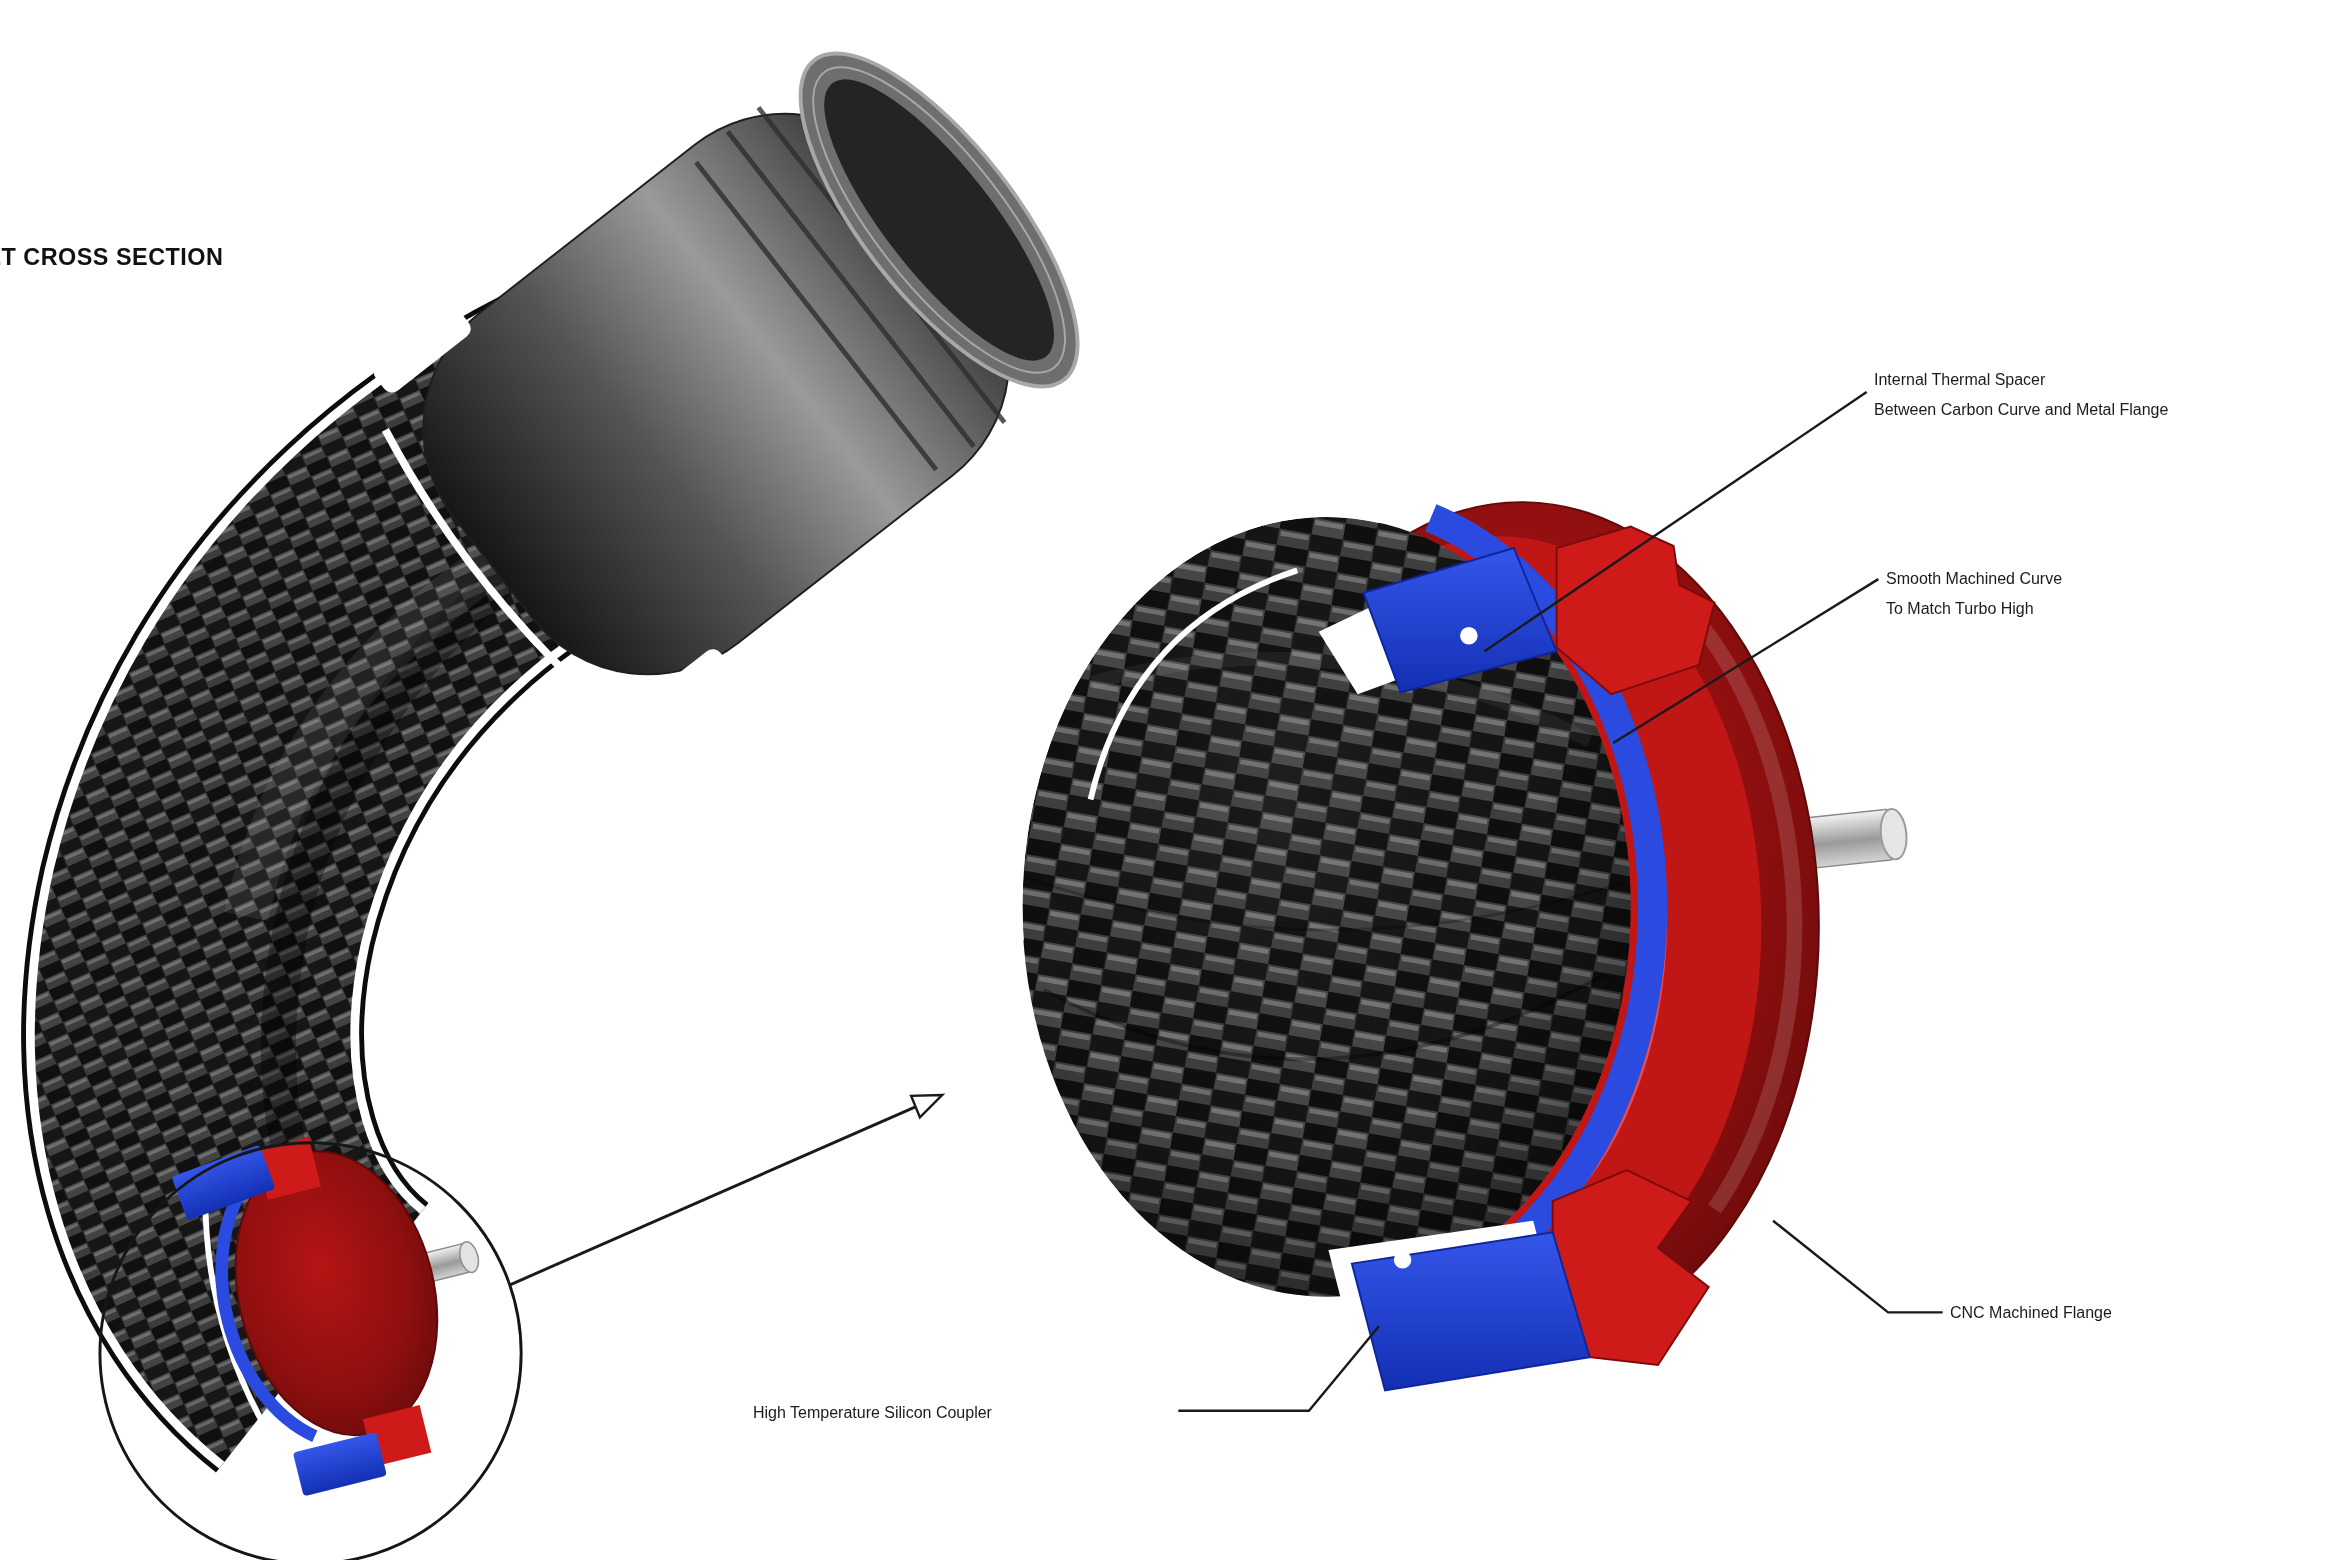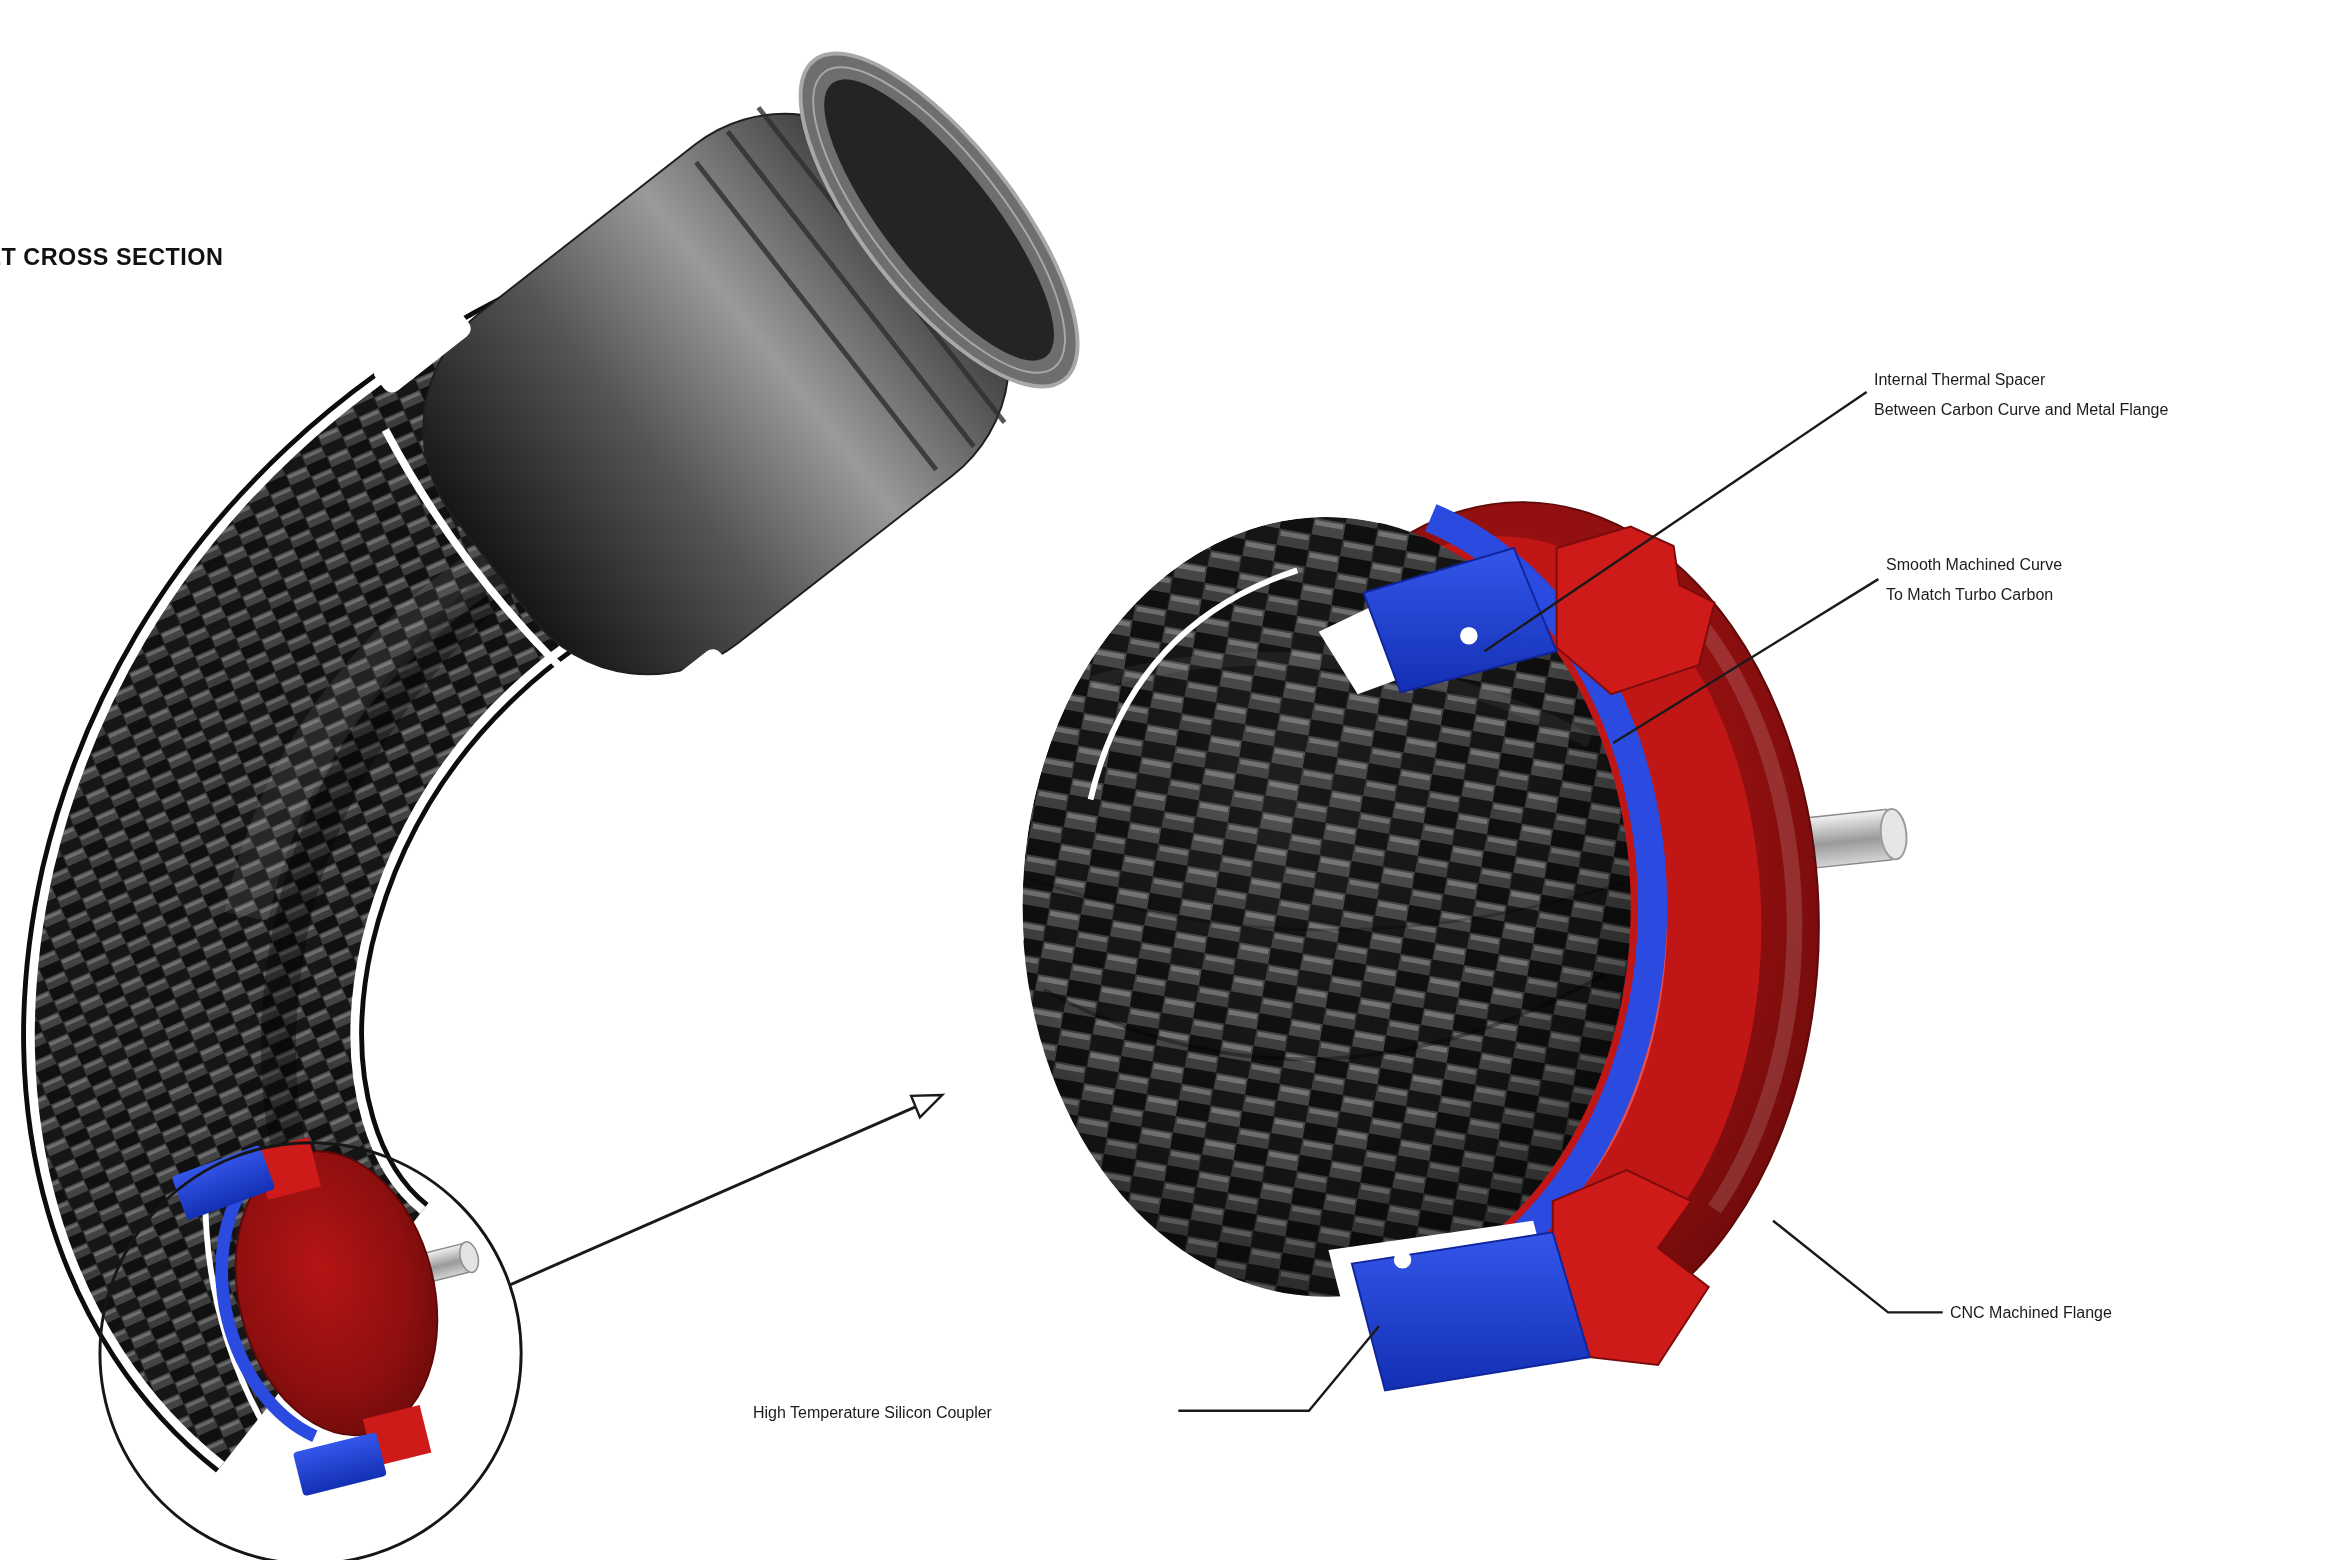--- a/index.html
+++ b/index.html
@@ -21,21 +21,21 @@
   .title{
     position:absolute;
     left:-14.6px;top:244px;
     font-weight:bold;
     font-size:23.4px;
     letter-spacing:0.5px;
     color:#111111;
     white-space:nowrap;
   }
   .lbl-thermal{left:1874px;top:365px;}
-  .lbl-curve{left:1886px;top:550px;}
+  .lbl-curve{left:1886px;top:564px;}
   .lbl-cnc{left:1950px;top:1298px;}
   .lbl-coupler{left:753px;top:1398px;text-align:center;}
 </style>
 </head>
 <body>
 
 <div class="stage">
 
   <svg class="art" viewBox="0 0 2400 1600" aria-hidden="true">
     <defs>
@@ -180,21 +180,21 @@
 
   <div class="title">ET CROSS SECTION</div>
 
   <div class="label lbl-thermal">
     <div>Internal Thermal Spacer</div>
     <div>Between Carbon Curve and Metal Flange</div>
   </div>
 
   <div class="label lbl-curve">
     <div>Smooth Machined Curve</div>
-    <div>To Match Turbo Carbon</div>
+    <div>To Match Turbo High</div>
   </div>
 
   <div class="label lbl-cnc">CNC Machined Flange</div>
 
   <div class="label lbl-coupler">High Temperature Silicon Coupler</div>
 
 </div>
 
 
 </body></html>

